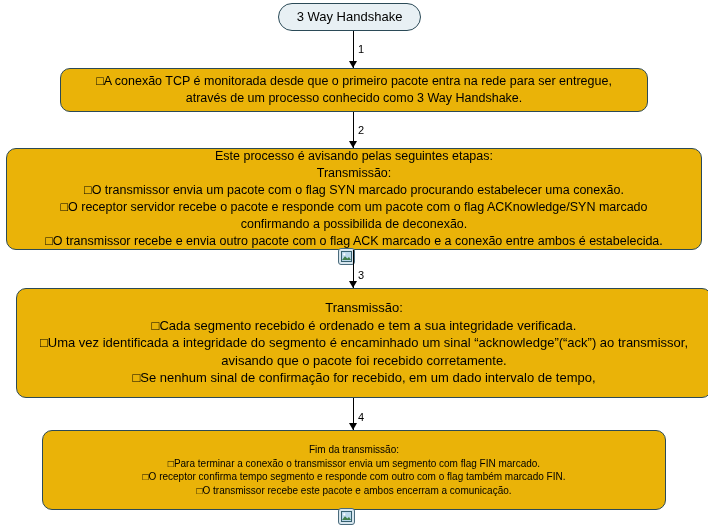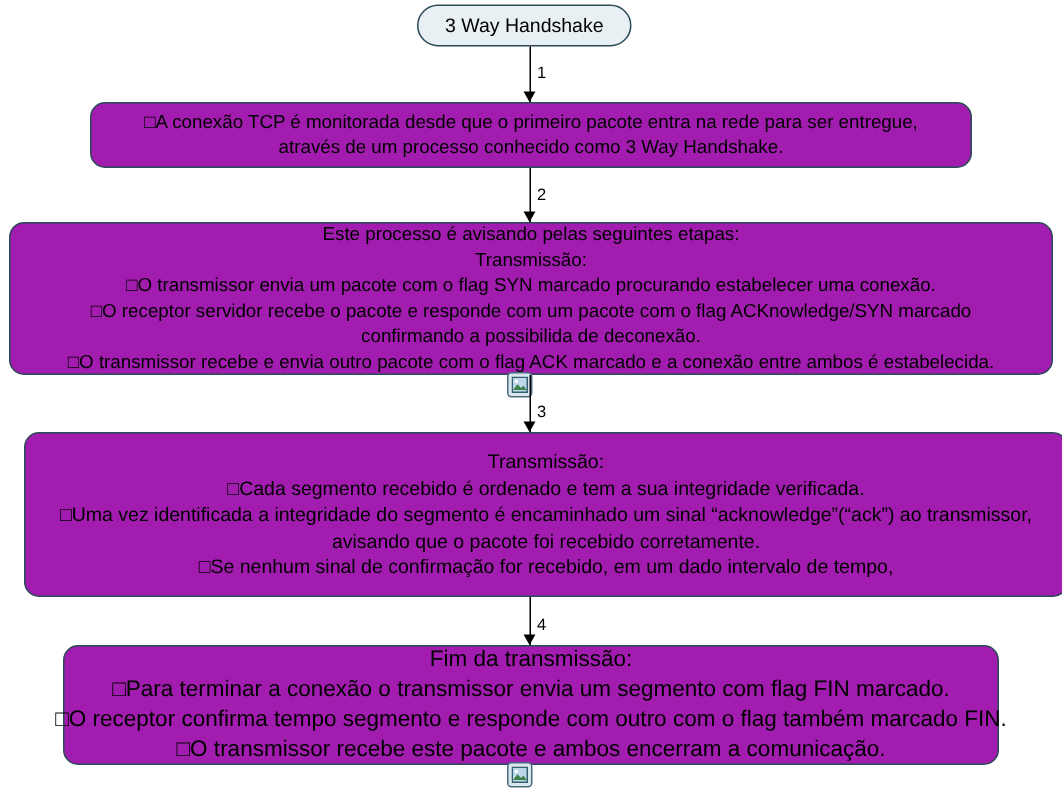--- a/index.html
+++ b/index.html
@@ -16,21 +16,21 @@
   }
   #canvas {
     position: relative;
     width: 652px;
     height: 528px;
     text-decoration: underline;
   }
   .node {
     position: absolute;
     box-sizing: border-box;
-    background: #a21caf;
+    background: #eab308;
     border: 1px solid #2b4a57;
     border-radius: 10px;
     text-align: center;
     color: #000000;
     line-height: 1.35;
     display: flex;
     flex-direction: column;
     justify-content: center;
     align-items: center;
   }
@@ -66,21 +66,21 @@
     top: 288px;
     width: 696px;
     height: 110px;
     font-size: 13px;
   }
   .node-4 {
     left: 42px;
     top: 430px;
     width: 624px;
     height: 80px;
-    font-size: 15px;
+    font-size: 10px;
   }
   .connector {
     position: absolute;
     left: 353px;
     width: 1px;
     background: #000000;
   }
   .conn-1 { top: 31px; height: 37px; }
   .conn-2 { top: 112px; height: 36px; }
   .conn-3 { top: 250px; height: 38px; }

